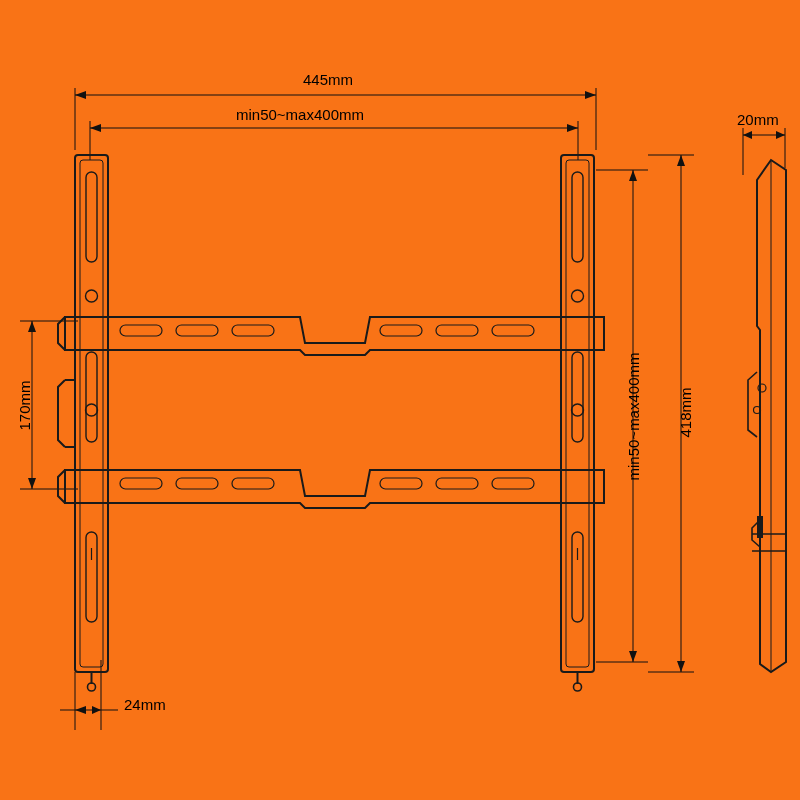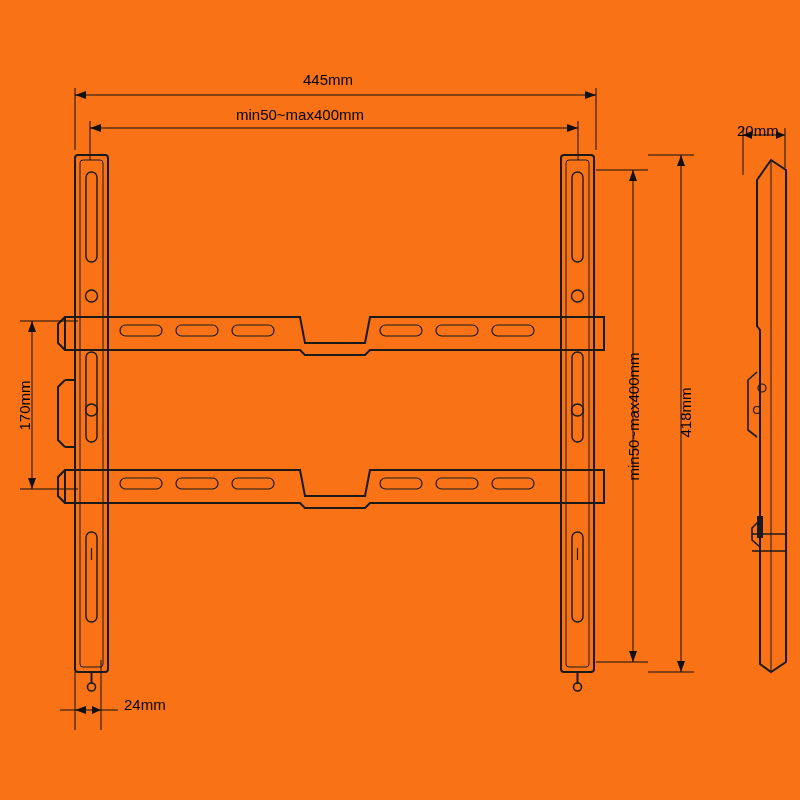--- a/index.html
+++ b/index.html
@@ -181,15 +181,15 @@
   <div class="dimlabel" style="left:236px; top:107px;">min50~max400mm</div>
 
   <div class="dimlabel vertical-label rot-left" style="left:-16px; top:398px; width:80px; text-align:center;">170mm</div>
 
   <div class="dimlabel vertical-label rot-left" style="left:559px; top:409px; width:148px; text-align:center;">min50~max400mm</div>
 
   <div class="dimlabel vertical-label rot-left" style="left:645px; top:405px; width:80px; text-align:center;">418mm</div>
 
   <div class="dimlabel" style="left:124px; top:697px;">24mm</div>
 
-  <div class="dimlabel" style="left:737px; top:123px;text-align:center;">20mm</div>
+  <div class="dimlabel" style="left:737px; top:112px;text-align:center;">20mm</div>
 
 </div>
 
 </body></html>

